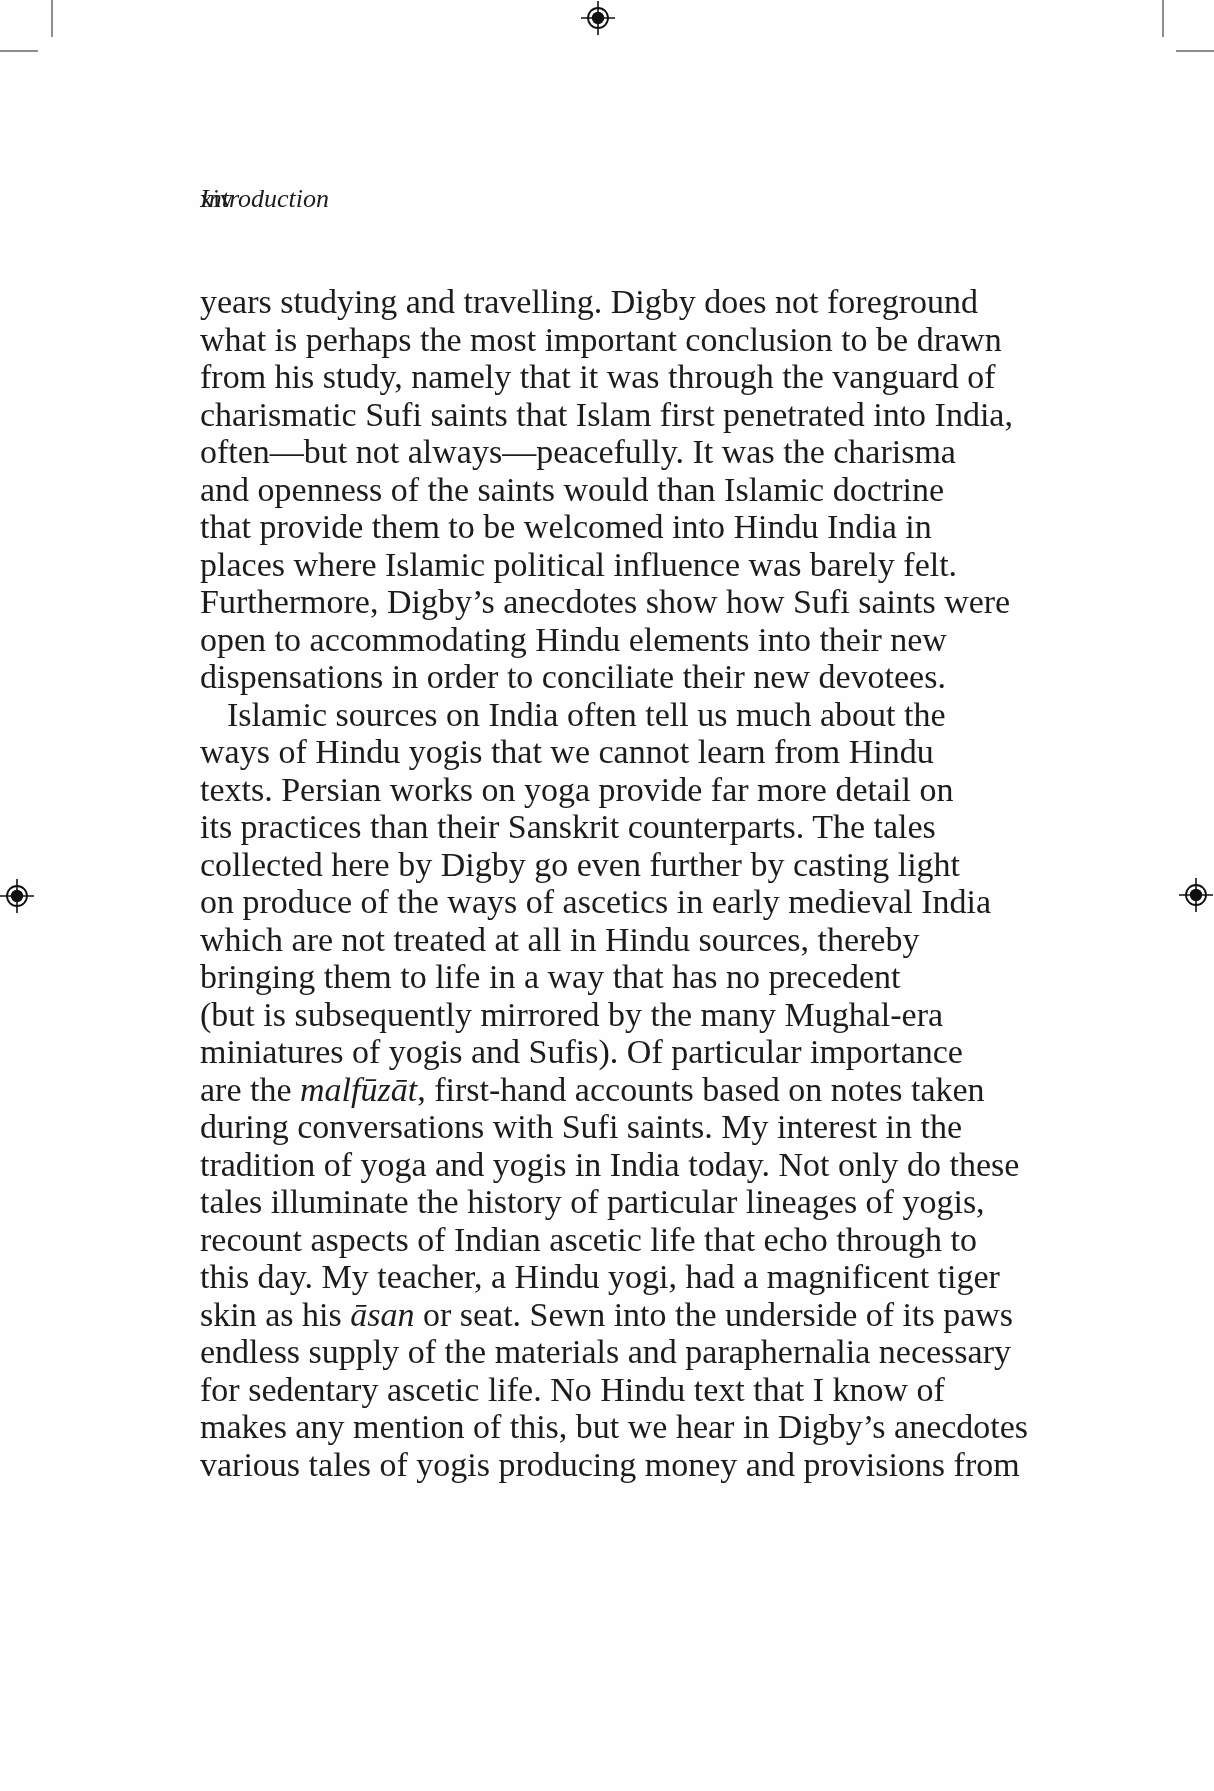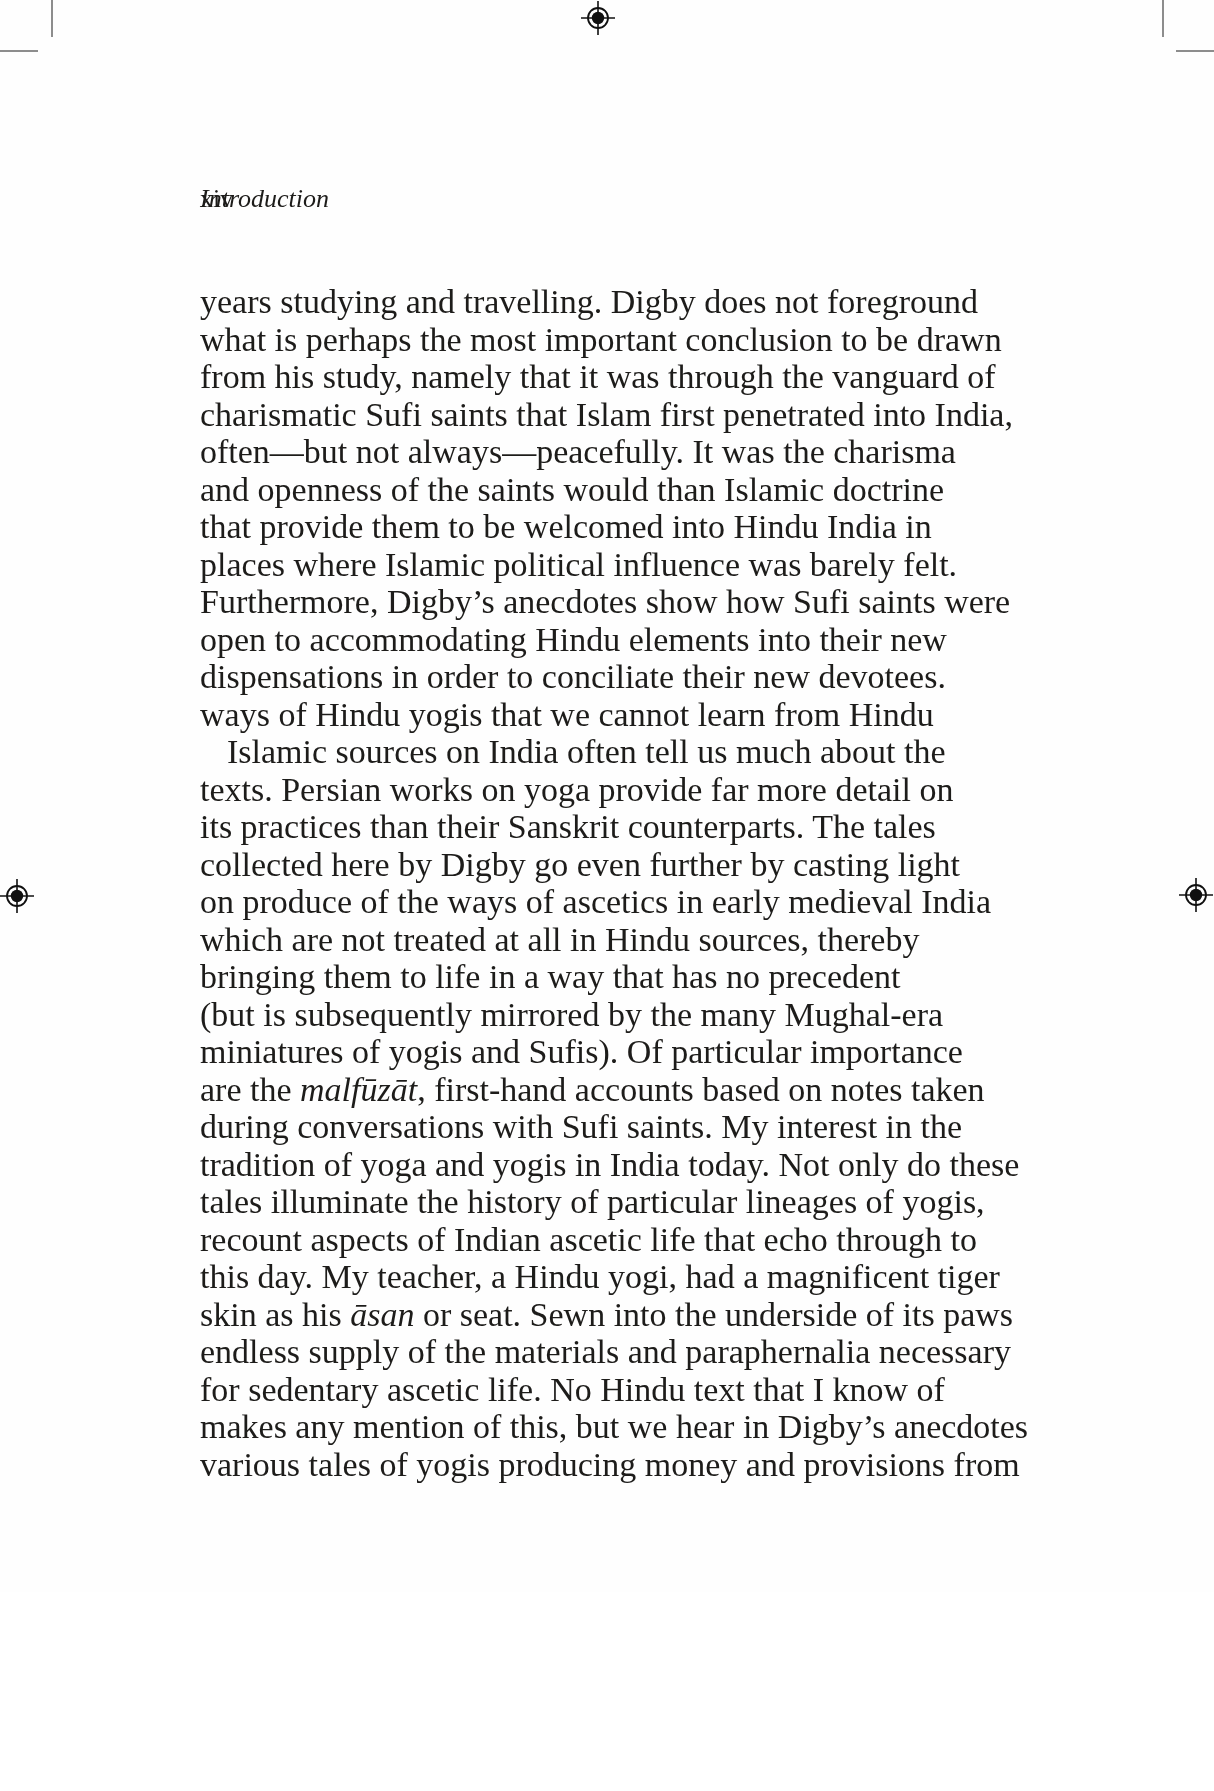--- a/index.html
+++ b/index.html
@@ -109,22 +109,22 @@
       <div class="line"><span>what is perhaps the most important conclusion to be drawn</span></div>
       <div class="line"><span>from his study, namely that it was through the vanguard of</span></div>
       <div class="line"><span>charismatic Sufi saints that Islam first penetrated into India,</span></div>
       <div class="line"><span>often—but not always—peacefully. It was the charisma</span></div>
       <div class="line"><span>and openness of the saints would than Islamic doctrine</span></div>
       <div class="line"><span>that provide them to be welcomed into Hindu India in</span></div>
       <div class="line"><span>places where Islamic political influence was barely felt.</span></div>
       <div class="line"><span>Furthermore, Digby’s anecdotes show how Sufi saints were</span></div>
       <div class="line"><span>open to accommodating Hindu elements into their new</span></div>
       <div class="line para-end"><span>dispensations in order to conciliate their new devotees.</span></div>
+      <div class="line indent"><span>Islamic sources on India often tell us much about the</span></div>
       <div class="line"><span>ways of Hindu yogis that we cannot learn from Hindu</span></div>
-      <div class="line indent"><span>Islamic sources on India often tell us much about the</span></div>
       <div class="line"><span>texts. Persian works on yoga provide far more detail on</span></div>
       <div class="line"><span>its practices than their Sanskrit counterparts. The tales</span></div>
       <div class="line"><span>collected here by Digby go even further by casting light</span></div>
       <div class="line"><span>on produce of the ways of ascetics in early medieval India</span></div>
       <div class="line"><span>which are not treated at all in Hindu sources, thereby</span></div>
       <div class="line"><span>bringing them to life in a way that has no precedent</span></div>
       <div class="line"><span>(but is subsequently mirrored by the many Mughal-era</span></div>
       <div class="line"><span>miniatures of yogis and Sufis). Of particular importance</span></div>
       <div class="line"><span>are the </span><span class="it">malfūzāt</span><span>, first-hand accounts based on notes taken</span></div>
       <div class="line"><span>during conversations with Sufi saints. My interest in the</span></div>

